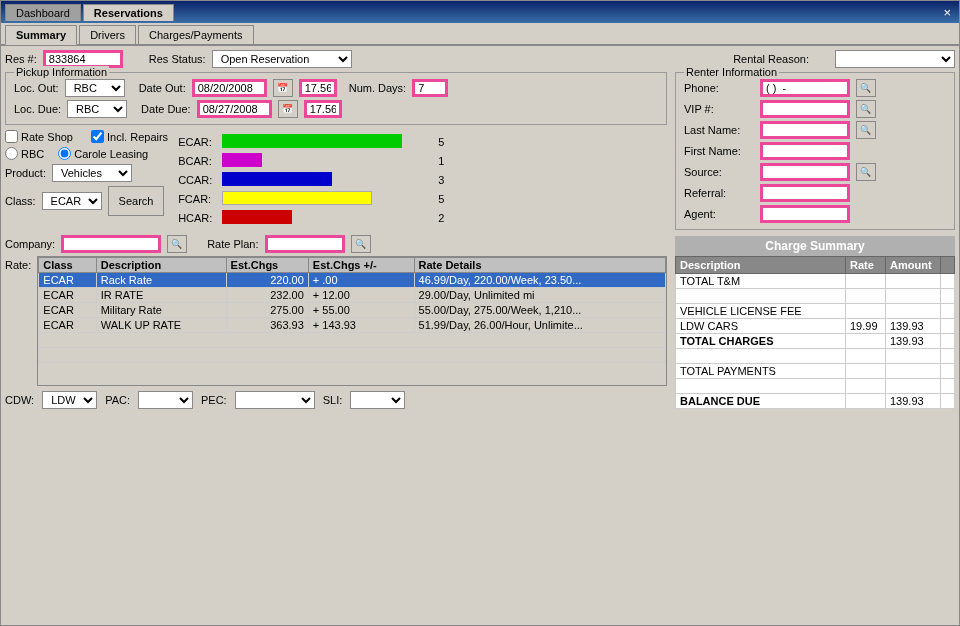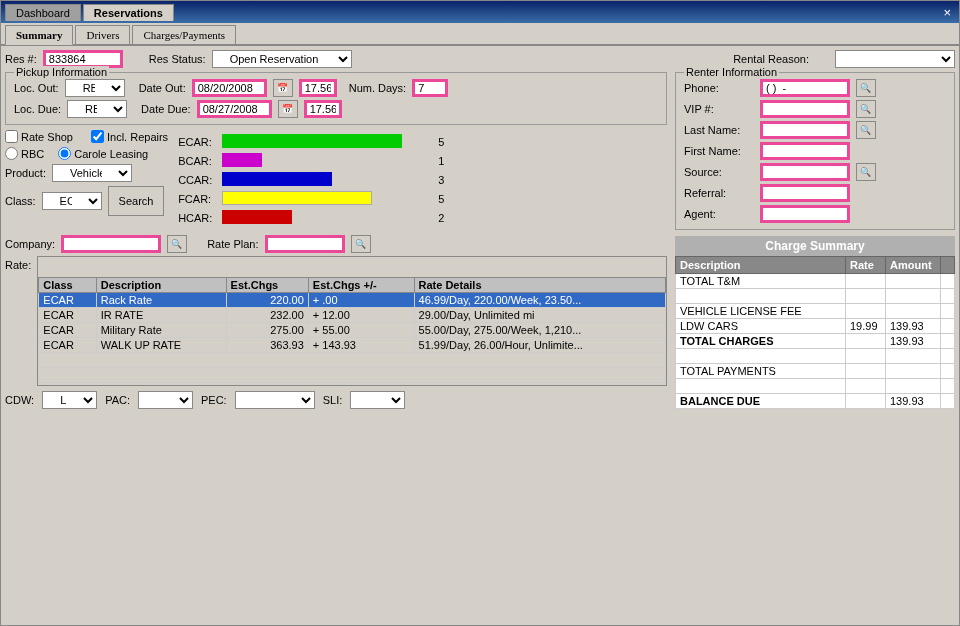--- a/index.html
+++ b/index.html
@@ -10,33 +10,33 @@
     
     .title-bar { background: linear-gradient(to bottom, #0a246a, #3a6ea8); color: white; height: 22px; display: flex; align-items: center; justify-content: space-between; padding: 0 4px; }
     .title-bar-left { display: flex; gap: 2px; }
     .title-tab { background: #d4d0c8; color: black; padding: 2px 10px; border: 1px solid #888; border-bottom: none; font-size: 11px; cursor: pointer; }
     .title-tab.active { background: #d4d0c8; font-weight: bold; }
     .title-tab.inactive { background: #a0a0a0; }
     .close-btn { color: white; font-size: 13px; cursor: pointer; padding: 0 4px; }
 
     
     .tab-row { background: #d4d0c8; display: flex; border-bottom: 2px solid #888; padding: 2px 4px 0; gap: 2px; }
-    .tab { padding: 3px 10px; border: 1px solid #888; border-bottom: none; background: #d4d0c8; cursor: pointer; font-size: 11px; font-family: Liberation Serif, serif; }
+    .tab { padding: 3px 10px; border: 1px solid #888; border-bottom: none; background: #d4d0c8; cursor: pointer; font-size: 11px; }
     .tab.active { background: #d4d0c8; font-weight: bold; border-bottom: 1px solid #d4d0c8; margin-bottom: -1px; }
 
     
     .main-content { flex: 1; display: flex; flex-direction: column; padding: 4px; gap: 4px; overflow: hidden; }
 
     
     .row { display: flex; align-items: center; gap: 6px; }
 
     
     .field-label { white-space: nowrap; }
     input[type="text"] { background: white; border: 3px solid #ec4899; height: 18px; padding: 1px 3px; font-size: 11px; }
-    select { background: white; border: 1px solid #888; height: 18px; font-size: 11px; padding: 0 13px; }
+    select { background: white; border: 1px solid #888; height: 18px; font-size: 11px; padding: 0 4px; }
     .search-icon-btn { width: 20px; height: 18px; background: #d4d0c8; border: 1px solid #888; cursor: pointer; display: flex; align-items: center; justify-content: center; font-size: 9px; }
 
     .two-col { display: flex; gap: 8px; }
 
     
     .left-panel { flex: 1; display: flex; flex-direction: column; gap: 3px; }
 
     
     .right-panel { width: 280px; }
 
@@ -50,21 +50,21 @@
     .bar-label { width: 32px; text-align: right; font-size: 11px; }
     .bar-container { width: 200px; height: 16px; background: transparent; }
     .bar { height: 14px; }
     .bar-count { font-size: 11px; margin-left: 4px; }
 
     
     .checkbox-label { display: flex; align-items: center; gap: 3px; cursor: pointer; }
     .radio-label { display: flex; align-items: center; gap: 3px; cursor: pointer; }
 
     
-    .rate-table { width: 100%; border-collapse: collapse; font-size: 11px; margin-top: 20px; }
+    .rate-table { width: 100%; border-collapse: collapse; font-size: 11px; }
     .rate-table th { background: #c0c0c0; border: 1px solid #888; padding: 1px 4px; text-align: left; }
     .rate-table td { border: 1px solid #ccc; padding: 1px 4px; }
     .rate-table tr.selected td { background: #316ac5; color: white; }
     .rate-table-wrapper { border: 1px solid #888; overflow-y: auto; height: 130px; }
 
     
     .charge-table { width: 100%; border-collapse: collapse; font-size: 11px; }
     .charge-table th { background: #888; color: white; border: 1px solid #666; padding: 2px 4px; text-align: left; }
     .charge-table td { border: 1px solid #ccc; padding: 1px 4px; background: white; }
     .charge-section-header { background: #b0b0b0; font-weight: bold; font-size: 12px; text-align: center; padding: 3px; color: white; }

